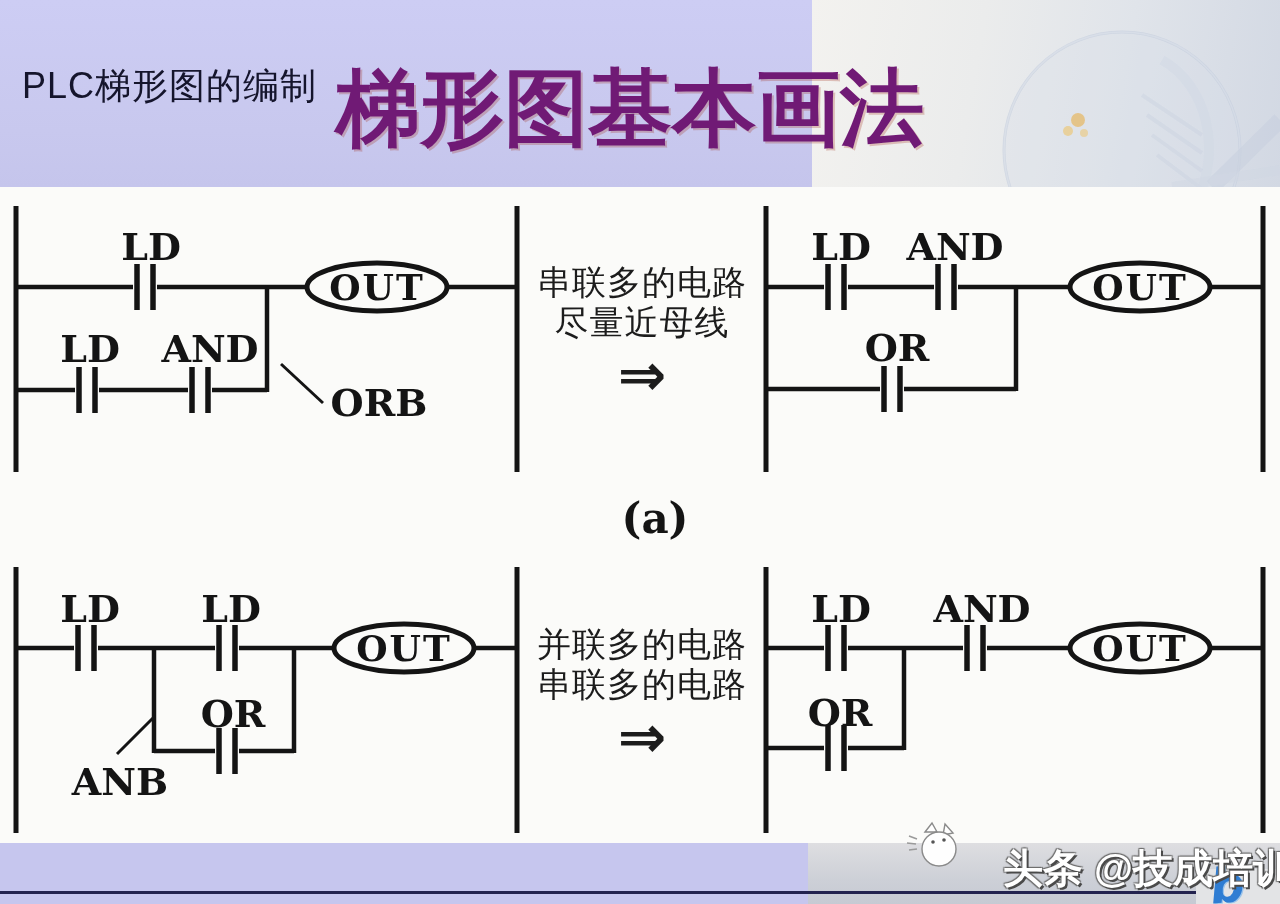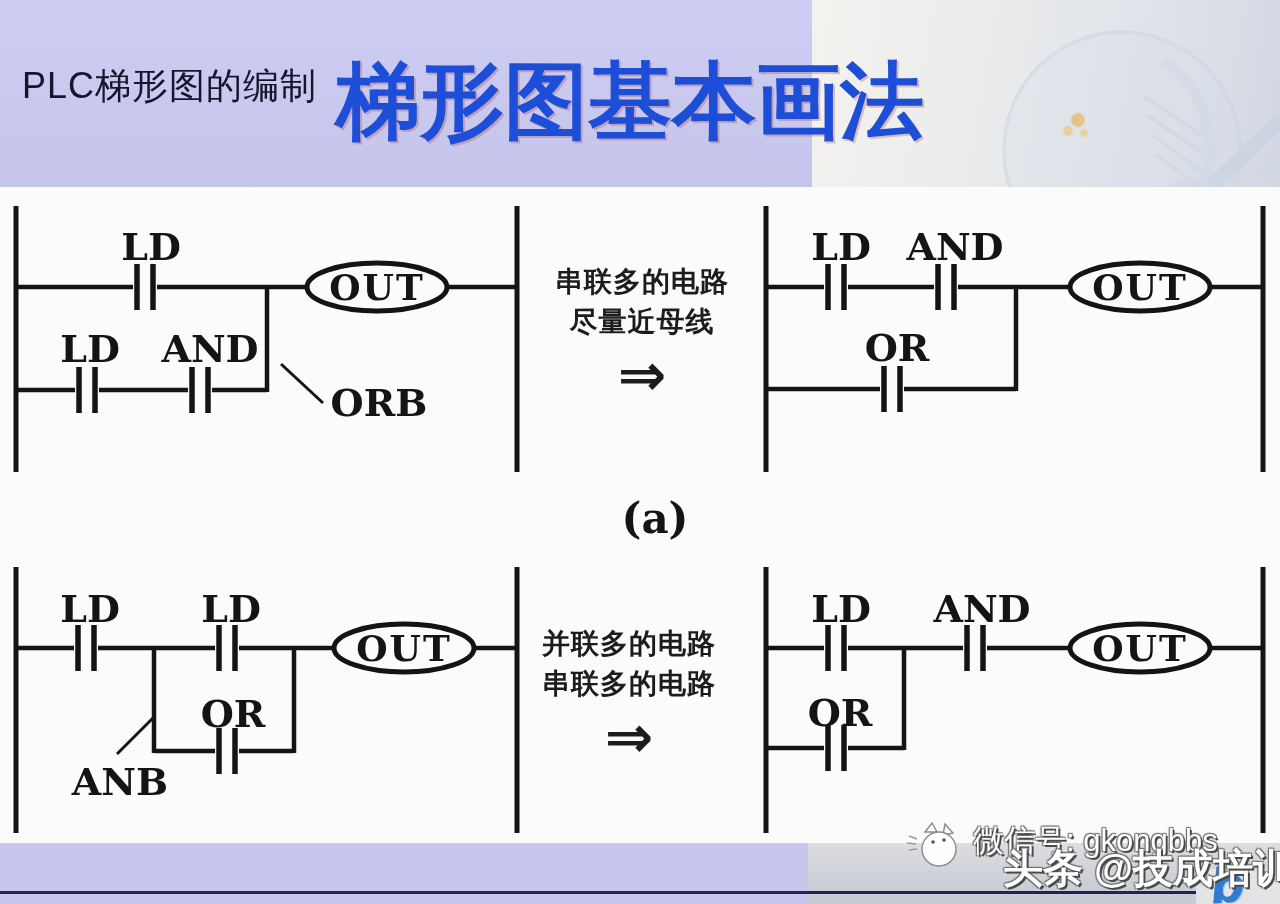--- a/index.html
+++ b/index.html
@@ -18,22 +18,22 @@
     position:absolute; left:812px; top:0; width:468px; height:187px;
     background:linear-gradient(100deg,#f3f2ef 0%,#ebecec 35%,#e0e4ea 65%,#d2d8e3 100%);
   }
   .header-decor { position:absolute; left:0; top:0; width:468px; height:187px; opacity:.65; }
   .slide-topic {
     position:absolute; left:22px; top:22px; font-size:36px; letter-spacing:1px;
     color:#15152c; font-family:"Liberation Sans","DejaVu Sans",sans-serif;margin-top:40px;
   }
   .slide-title {
     position:absolute; left:330px; top:60px; width:600px; text-align:center;
-    font-family:Liberation Mono, monospace;
-    font-size:84px; line-height:96px; font-weight:700; color:#1d4ed8;
+    font-family:Liberation Sans, sans-serif;
+    font-size:84px; line-height:96px; font-weight:700; color:#701a75;
     text-shadow:2px 2px 0 rgba(160,40,20,.25);
     white-space:nowrap;
   }
   
   .ladder-svg { position:absolute; left:0; top:187px; width:1280px; height:656px; }
   .rail   { stroke:#141414; stroke-width:5; }
   .wire   { stroke:#141414; stroke-width:4.5; }
   .plate  { stroke:#141414; stroke-width:5.5; }
   .gap    { fill:#fbfbf9; }
   .coil   { fill:#fbfbf9; stroke:#141414; stroke-width:5; }
@@ -42,22 +42,22 @@
     font-family:"DejaVu Serif","Liberation Serif",serif;
     font-size:38px; font-weight:700; fill:#141414; text-anchor:middle;
   }
   .lbl-out { font-size:36px; letter-spacing:2px; }
   
   .rule-block {
     position:absolute; width:280px; text-align:center; color:#1c1c1c;
     font-family:"DejaVu Serif","Liberation Serif",serif;
   }
   .rule-top    { left:502px; top:262px; }
-  .rule-bottom { left:489px; top:624px; }
-  .rule-line  { font-size:28px; line-height:40px; letter-spacing:1px; white-space:nowrap;font-weight:bold; }
+  .rule-bottom { left:502px; top:624px; }
+  .rule-line  { font-size:34px; line-height:40px; letter-spacing:1px; white-space:nowrap; }
   .rule-arrow { font-family:"DejaVu Sans","Liberation Sans",sans-serif;
                 font-size:58px; line-height:62px; font-weight:700; margin-top:2px; }
   .section-label {
     position:absolute; left:580px; top:494px; width:150px; text-align:center;
     font-family:"DejaVu Serif","Liberation Serif",serif;
     font-size:42px; font-weight:700; color:#141414;
   }
   
   .footer-lavender { position:absolute; left:0; top:843px; width:808px; height:61px; background:#c6c6ee; }
   .footer-gray {
@@ -245,17 +245,16 @@
     <svg class="cat-icon" width="66" height="58" viewBox="0 0 66 58">
       <g fill="rgba(255,255,255,0.96)" stroke="#8a8a8a" stroke-width="1.4">
         <path d="M22,16 l7,-9 l5,9 z"></path>
         <path d="M42,8 l8,9 l-10,2 z"></path>
         <circle cx="36" cy="33" r="17"></circle>
       </g>
       <path d="M6,20 l8,3 M4,27 l9,1 M6,34 l8,-1" stroke="#9a9a9a" stroke-width="1.6" fill="none"></path>
       <circle cx="30" cy="26" r="1.8" fill="#555"></circle>
       <circle cx="41" cy="24" r="1.8" fill="#555"></circle>
     </svg>
-    <div class="wm-text wm-wechat">微信号: gkongbbs</div>
     <div class="wm-text wm-toutiao">头条 @技成培训</div>
   </div>
 
 </div>
 
 </body></html>

